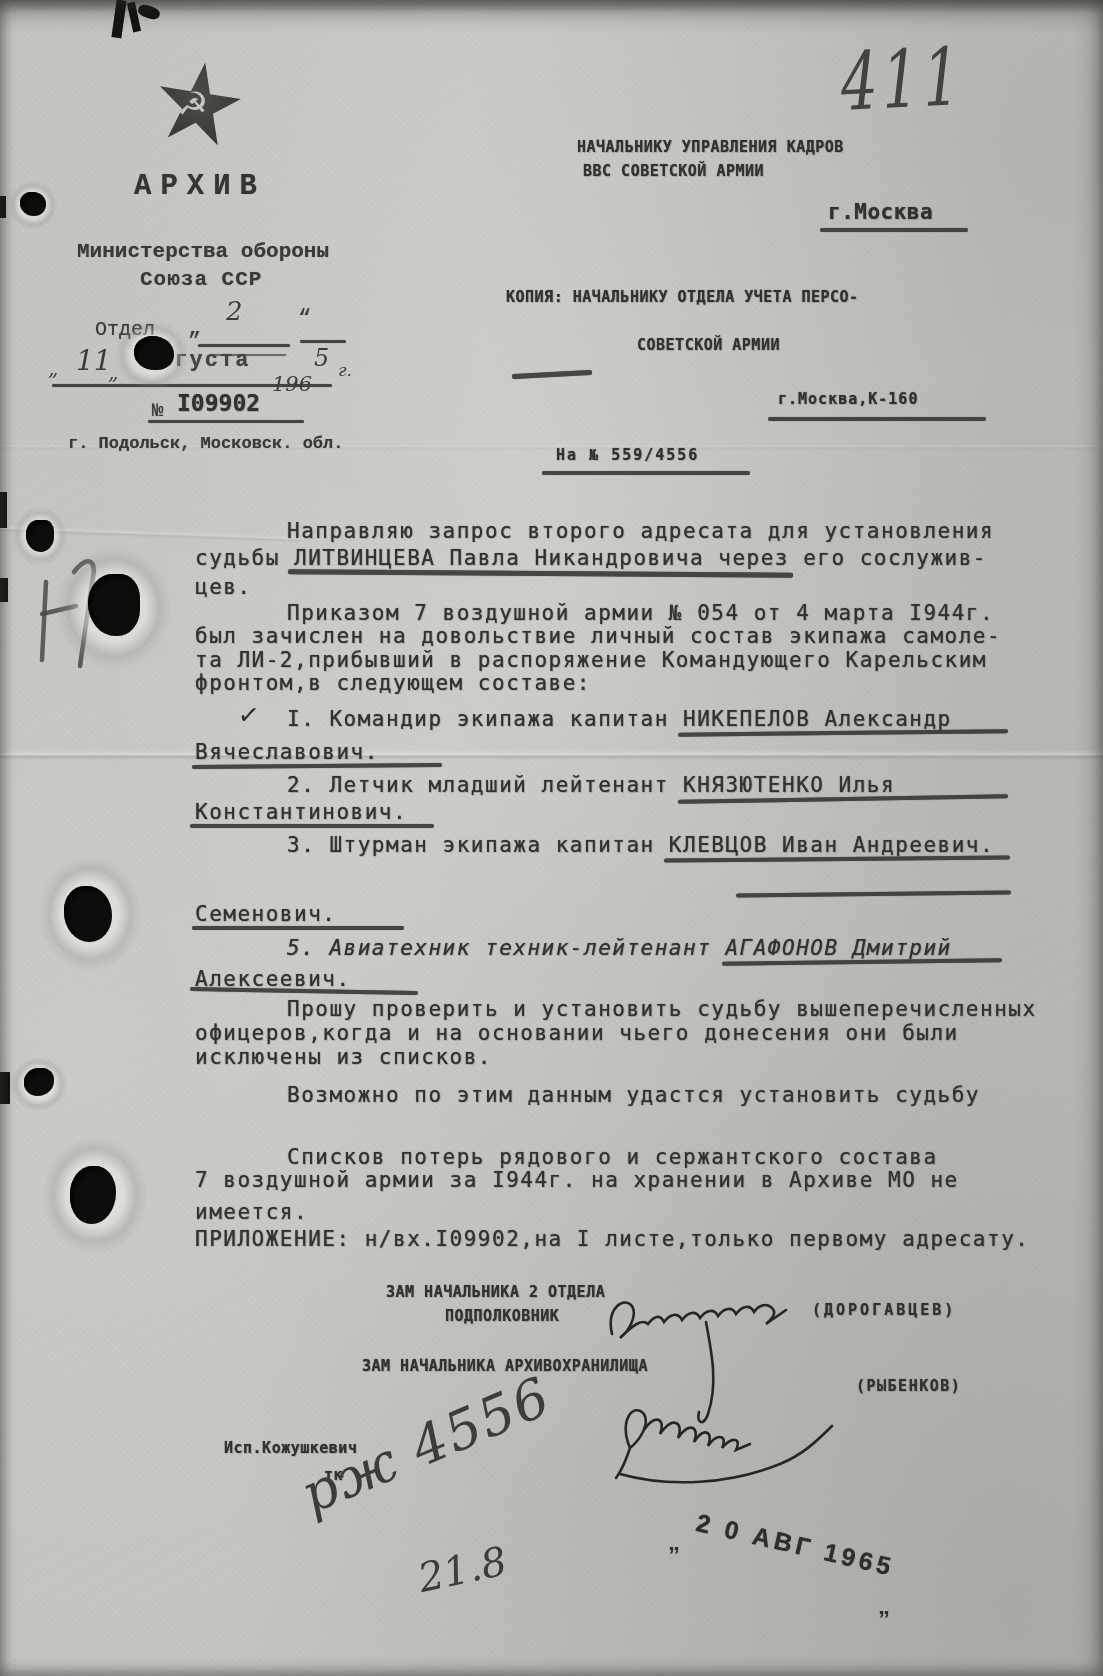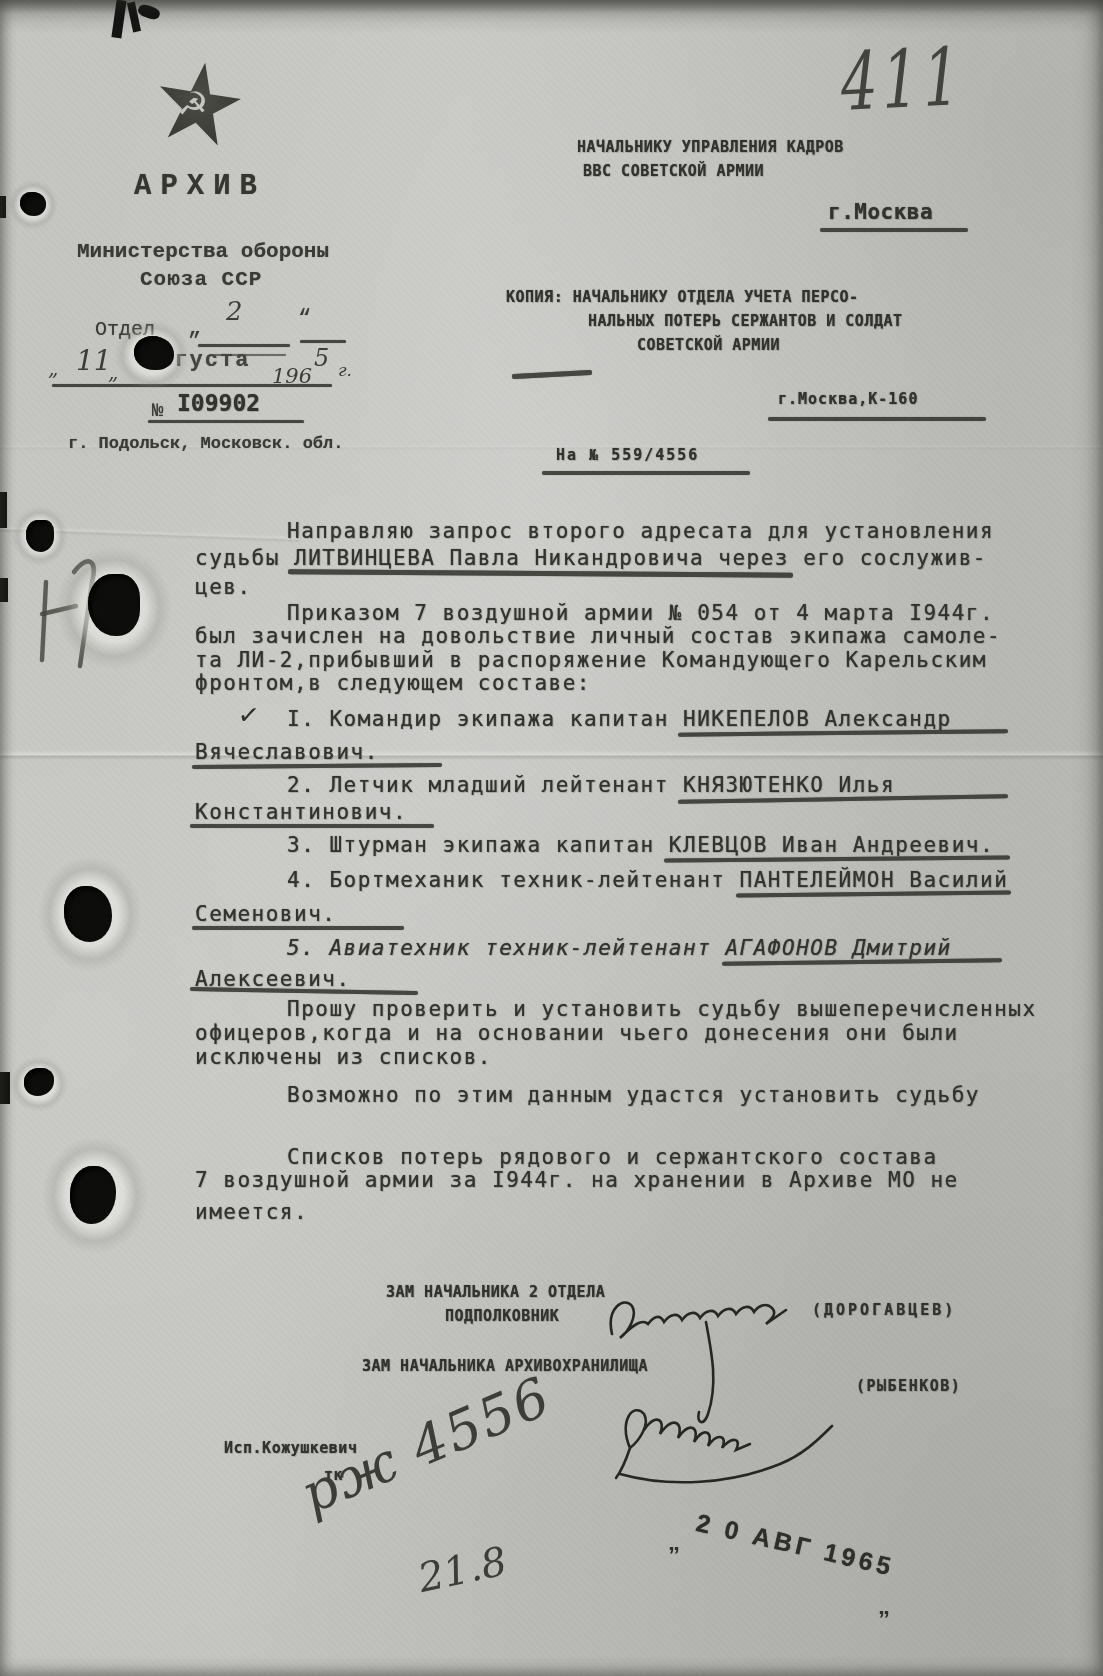--- a/index.html
+++ b/index.html
@@ -71,40 +71,39 @@
   <div class="abs hand" style="left:226px;top:296px;font-size:26px;">2</div>
   <div class="abs print" style="left:298px;top:306px;font-size:22px;">“</div>
   <div class="u" style="left:198px;top:344px;width:92px;height:3px;"></div>
   <div class="u" style="left:214px;top:354px;width:72px;height:2px;opacity:.6;"></div>
   <div class="u" style="left:300px;top:340px;width:46px;height:3px;"></div>
 
   <div class="abs hand" style="left:48px;top:356px;font-size:20px;">„</div>
   <div class="abs hand" style="left:76px;top:344px;font-size:28px;">11</div>
   <div class="abs hand" style="left:108px;top:360px;font-size:20px;">„</div>
   <div class="abs print b" style="left:144px;top:348px;font-size:22px;letter-spacing:2px;color:#44453e;">августа</div>
-  <div class="abs hand" style="left:272px;top:364px;font-size:21px;">196</div>
+  <div class="abs hand" style="left:272px;top:372px;font-size:21px;">196</div>
   <div class="abs hand" style="left:314px;top:344px;font-size:24px;">5</div>
   <div class="abs hand" style="left:338px;top:360px;font-size:17px;">г.</div>
   <div class="u" style="left:52px;top:384px;width:280px;height:3px;"></div>
 
   <div class="abs print" style="left:152px;top:400px;font-size:19px;">№</div>
   <div class="abs typed b" style="left:177px;top:390px;font-size:23px;">I09902</div>
   <div class="u" style="left:148px;top:420px;width:156px;height:3px;"></div>
 
   <div class="abs print b" style="left:68px;top:434px;font-size:17px;">г. Подольск, Московск. обл.</div>
 
   <div class="abs hand" style="left:840px;top:36px;font-size:80px;font-style:italic;transform:scaleX(.72) rotate(-2deg);transform-origin:left top;letter-spacing:6px;color:#42433d;">411</div>
 
   <div class="abs typed hdr20" style="left:577px;top:138px;">НАЧАЛЬНИКУ УПРАВЛЕНИЯ КАДРОВ</div>
   <div class="abs typed hdr20" style="left:583px;top:162px;">ВВС СОВЕТСКОЙ АРМИИ</div>
   <div class="abs typed hdr20" style="left:828px;top:200px;font-size:21px;">г.Москва</div>
   <div class="u" style="left:820px;top:228px;width:148px;height:4px;"></div>
 
   <div class="abs typed hdr20" style="left:506px;top:288px;">КОПИЯ: НАЧАЛЬНИКУ ОТДЕЛА УЧЕТА ПЕРСО-</div>
-  <div class="abs typed hdr20" style="left:588px;top:312px;">НАЛЬНЫХ ПОТЕРЬ СЕРЖАНТОВ И СОЛДАТ</div>
   <div class="abs typed hdr20" style="left:637px;top:336px;">СОВЕТСКОЙ АРМИИ</div>
   <div class="u" style="left:512px;top:372px;width:80px;height:5px;transform:rotate(-3deg);"></div>
   <div class="abs typed hdr20" style="left:778px;top:390px;letter-spacing:1px;">г.Москва,К-160</div>
   <div class="u" style="left:768px;top:417px;width:218px;height:4px;"></div>
 
   <div class="abs typed hdr20" style="left:556px;top:446px;letter-spacing:2px;">На № 559/4556</div>
   <div class="u" style="left:542px;top:471px;width:208px;height:4px;"></div>
 
   <div class="abs typed body-line" style="left:287px;top:519px;">Направляю запрос второго адресата для установления</div>
   <div class="abs typed body-line" style="left:195px;top:546px;">судьбы ЛИТВИНЦЕВА Павла Никандровича через его сослужив-</div>
@@ -112,31 +111,31 @@
   <div class="abs typed body-line" style="left:287px;top:601px;">Приказом 7 воздушной армии № 054 от 4 марта I944г.</div>
   <div class="abs typed body-line" style="left:195px;top:624px;">был зачислен на довольствие личный состав экипажа самоле-</div>
   <div class="abs typed body-line" style="left:195px;top:648px;">та ЛИ-2,прибывший в распоряжение Командующего Карельским</div>
   <div class="abs typed body-line" style="left:195px;top:671px;">фронтом,в следующем составе:</div>
   <div class="abs hand" style="left:238px;top:700px;font-size:26px;font-style:normal;color:#2f302b;transform:rotate(6deg);">✓</div>
   <div class="abs typed body-line" style="left:287px;top:707px;">I. Командир экипажа капитан НИКЕПЕЛОВ Александр</div>
   <div class="abs typed body-line" style="left:195px;top:740px;">Вячеславович.</div>
   <div class="abs typed body-line" style="left:287px;top:773px;">2. Летчик младший лейтенант КНЯЗЮТЕНКО Илья</div>
   <div class="abs typed body-line" style="left:195px;top:800px;">Константинович.</div>
   <div class="abs typed body-line" style="left:287px;top:833px;">3. Штурман экипажа капитан КЛЕВЦОВ Иван Андреевич.</div>
-  <div class="abs typed body-line" style="left:287px;top:868px;">4. Бортмеханик техник-лейтенант ПАНТЕЛЕЙМОН Василий</div>
   <div class="abs typed body-line" style="left:195px;top:902px;">Семенович.</div>
   <div class="abs typed body-line" style="left:287px;top:936px;font-style:italic;">5. Авиатехник техник-лейтенант АГАФОНОВ Дмитрий</div>
   <div class="abs typed body-line" style="left:195px;top:967px;">Алексеевич.</div>
   <div class="abs typed body-line" style="left:287px;top:997px;">Прошу проверить и установить судьбу вышеперечисленных</div>
   <div class="abs typed body-line" style="left:195px;top:1021px;">офицеров,когда и на основании чьего донесения они были</div>
   <div class="abs typed body-line" style="left:195px;top:1045px;">исключены из списков.</div>
   <div class="abs typed body-line" style="left:287px;top:1083px;">Возможно по этим данным удастся установить судьбу</div>
   <div class="abs typed body-line" style="left:287px;top:1145px;">Списков потерь рядового и сержантского состава</div>
   <div class="abs typed body-line" style="left:195px;top:1168px;">7 воздушной армии за I944г. на хранении в Архиве МО не</div>
   <div class="abs typed body-line" style="left:195px;top:1200px;">имеется.</div>
+  <div class="abs typed body-line" style="left:195px;top:1227px;">ПРИЛОЖЕНИЕ: н/вх.I09902,на I листе,только первому адресату.</div>
 
   <div class="u" style="left:288px;top:571px;width:505px;height:5px;transform:rotate(.4deg);"></div>
   <div class="u dbl" style="left:678px;top:731px;width:330px;height:4px;transform:rotate(-.6deg);"></div>
   <div class="u" style="left:192px;top:764px;width:250px;height:4px;transform:rotate(-.5deg);"></div>
   <div class="u dbl" style="left:678px;top:797px;width:330px;height:4px;transform:rotate(-1deg);"></div>
   <div class="u" style="left:190px;top:824px;width:244px;height:4px;"></div>
   <div class="u dbl" style="left:664px;top:857px;width:346px;height:4px;transform:rotate(-.5deg);"></div>
   <div class="u dbl" style="left:736px;top:892px;width:275px;height:4px;transform:rotate(-.6deg);"></div>
   <div class="u" style="left:192px;top:926px;width:212px;height:4px;"></div>
   <div class="u dbl" style="left:722px;top:960px;width:280px;height:4px;transform:rotate(-.7deg);"></div>

